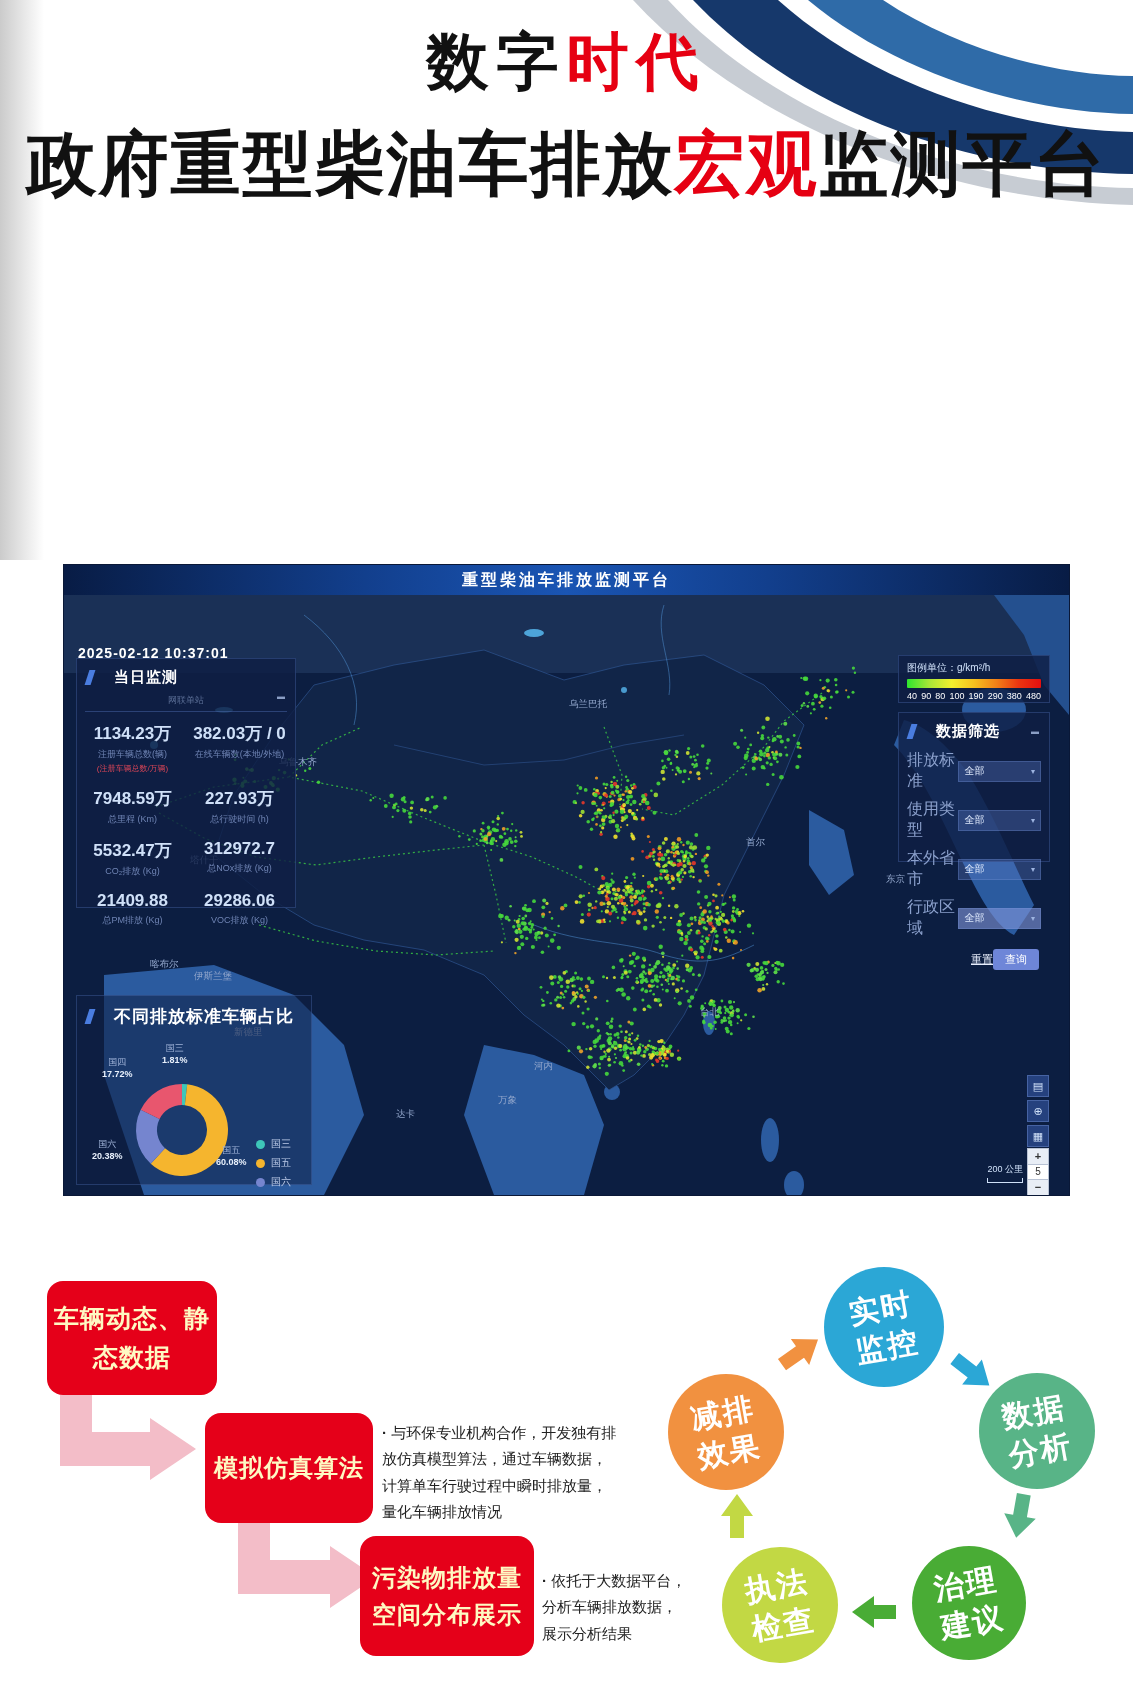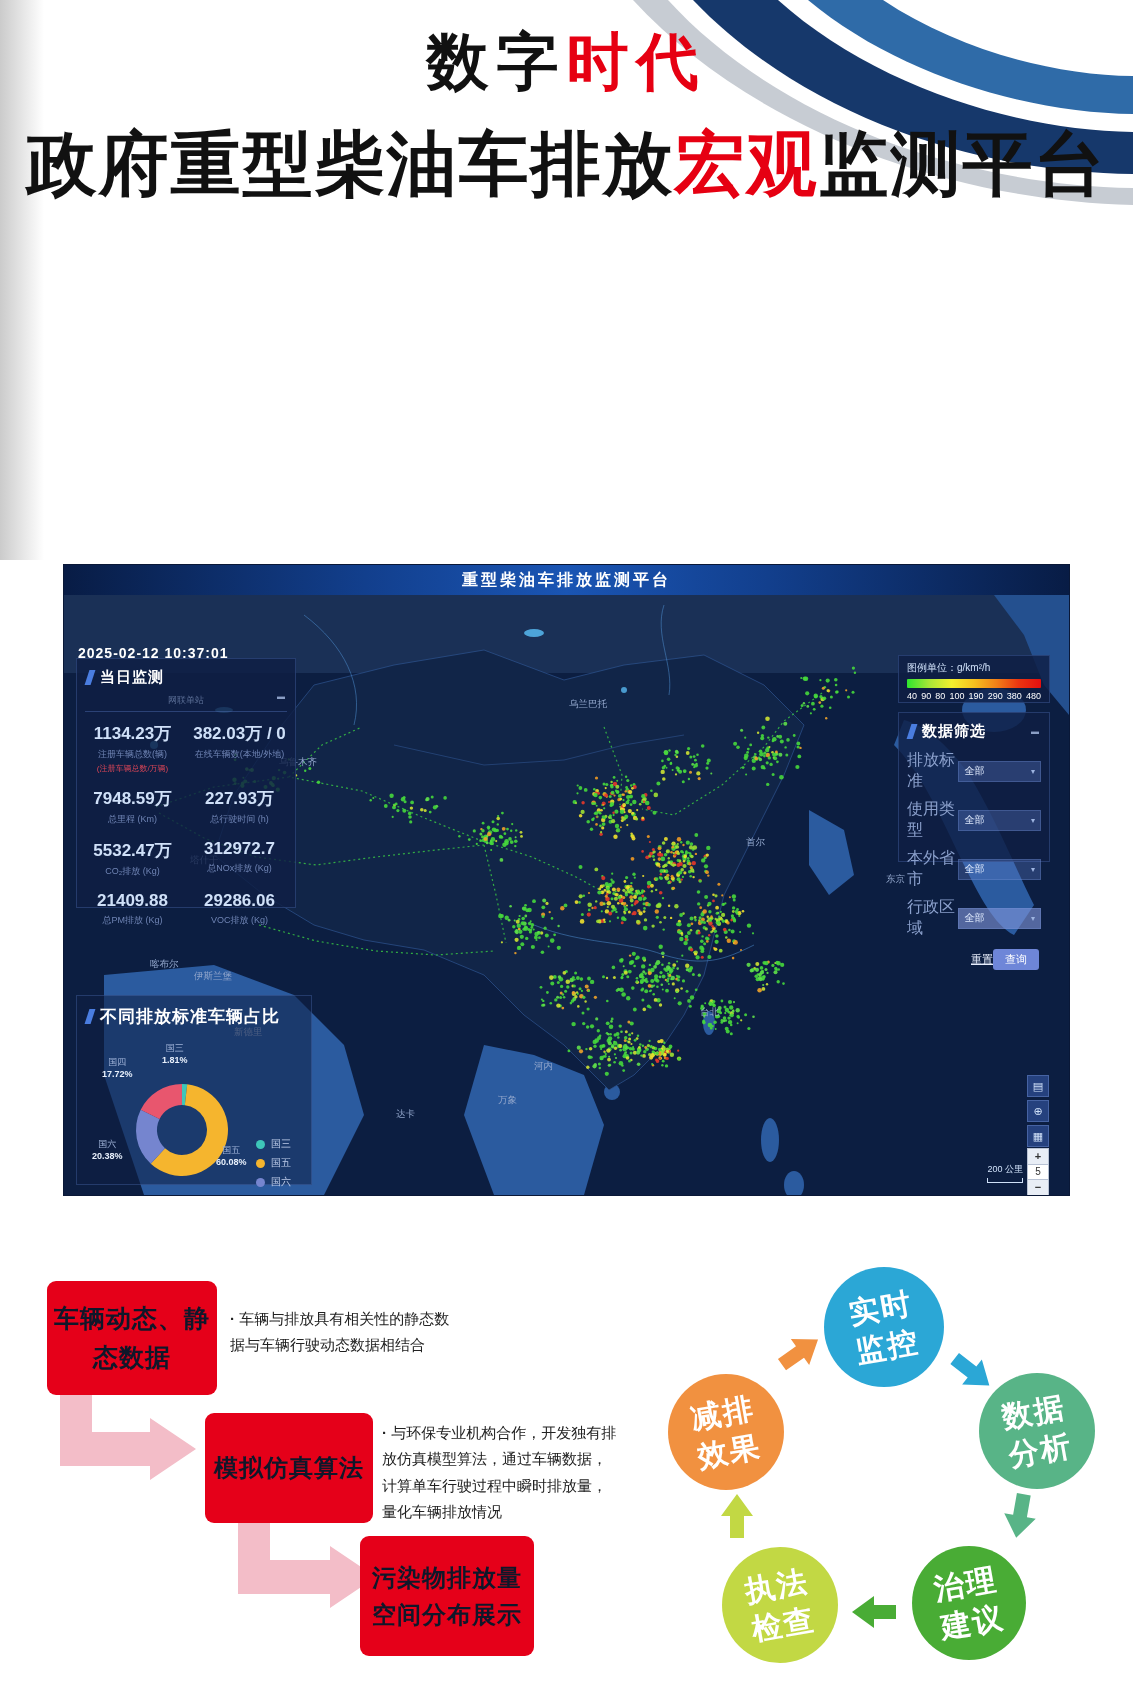--- a/index.html
+++ b/index.html
@@ -19,21 +19,21 @@
       text-align:justify;text-indent:2em;color:#101010;margin:0;}
   
   .dash{position:absolute;left:64px;top:565px;width:1005px;height:630px;background:#0d1f42;z-index:2;
         box-shadow:0 0 0 1px #0a1837;}
   .dash-header{height:30px;background:linear-gradient(90deg,#081c45 0%,#123f8d 30%,#1a55b4 50%,#123f8d 70%,#081c45 100%);
         color:#fff;text-align:center;line-height:30px;font-size:16px;letter-spacing:3px;font-weight:bold;}
   .map-wrap{position:relative;width:1005px;height:600px;overflow:hidden;box-shadow:inset 0 0 60px rgba(0,10,40,.9);}
   #map-svg{position:absolute;left:0;top:0;}
   .timestamp{position:absolute;left:14px;top:50px;color:#fff;font-weight:bold;font-size:14px;letter-spacing:1px;}
   .panel{position:absolute;background:rgba(15,31,68,.82);border:1px solid rgba(96,136,214,.28);box-sizing:border-box;}
-  .p-title{display:flex;align-items:center;gap:7px;padding:9px 10px 5px;}
+  .p-title{display:flex;align-items:center;gap:21px;padding:9px 10px 5px;}
   .accent{width:6px;height:15px;background:#4a7de0;transform:skewX(-18deg);}
   .p-title-text{color:#fff;font-weight:bold;font-size:15px;letter-spacing:1px;}
   .sub-row{position:relative;text-align:center;font-size:9px;color:rgba(150,172,214,.55);
         padding:2px 0 4px;border-bottom:1px solid rgba(96,136,214,.35);margin:0 8px;}
   .mini-dash{position:absolute;right:2px;top:0;color:rgba(170,190,230,.8);font-size:8px;cursor:pointer;}
   .today{left:12px;top:63px;width:220px;height:250px;}
   .stats{display:grid;grid-template-columns:1fr 1fr;row-gap:13px;padding:10px 2px;text-align:center;}
   .stat .v{color:#cfe0f8;font-size:17px;font-weight:bold;white-space:nowrap;}
   .stat .l{color:#6f84b4;font-size:9px;margin-top:3px;}
   .stat .rsub{color:#d94557;font-size:8px;margin-top:2px;}
@@ -71,21 +71,21 @@
   .tool{width:20px;height:20px;background:rgba(42,72,138,.85);color:#cfe0f8;font-size:11px;
       text-align:center;line-height:20px;border:1px solid rgba(120,150,220,.4);cursor:pointer;}
   .zoom-ctrl{position:absolute;right:20px;top:553px;display:flex;flex-direction:column;}
   .z-btn{width:20px;height:15px;background:#e9eef6;color:#333;font-size:11px;font-weight:bold;
       text-align:center;line-height:15px;border:1px solid #b8c2d4;cursor:pointer;}
   .z-lvl{width:20px;height:14px;background:#fff;color:#333;font-size:10px;text-align:center;line-height:14px;
       border-left:1px solid #b8c2d4;border-right:1px solid #b8c2d4;}
   .scalebar{position:absolute;right:46px;bottom:12px;color:#cfe0f8;font-size:9px;text-align:center;}
   .scale-line{margin-top:2px;height:4px;border:1px solid #cfe0f8;border-top:none;}
   
-  .flow-box{position:absolute;background:#e50019;border-radius:9px;color:#0f172a;font-weight:bold;z-index:2;
+  .flow-box{position:absolute;background:#e50019;border-radius:16px;color:#fef9c3;font-weight:bold;z-index:2;
       display:flex;align-items:center;justify-content:center;text-align:center;line-height:1.55;letter-spacing:1px;}
   .fb1{left:47px;top:1281px;width:170px;height:114px;font-size:25px;padding:0 6px;box-sizing:border-box;}
   .fb2{left:205px;top:1413px;width:168px;height:110px;font-size:24px;text-align:center;}
   .fb3{left:360px;top:1536px;width:174px;height:120px;font-size:24px;}
   .flow-note{position:absolute;font-size:15px;color:#222;line-height:1.75;white-space:pre-line;z-index:2;}
   .flow-note::before{content:"· ";font-weight:bold;}
   .fn1{left:230px;top:1306px;width:330px;}
   .fn2{left:382px;top:1420px;width:310px;}
   .fn3{left:542px;top:1568px;width:210px;}
   .flow-arrows{position:absolute;left:40px;top:1250px;z-index:1;}
@@ -1713,26 +1713,27 @@
   <svg class="flow-arrows" width="560" height="440" viewBox="0 0 560 440">
     <polygon points="20,145 52,145 52,182 110,182 110,168 156,199 110,230 110,216 20,216"></polygon>
     <polygon points="198,273 230,273 230,310 290,310 290,296 336,327 290,358 290,344 198,344"></polygon>
   </svg>
 
   <div class="flow-box fb1" style="white-space:pre-line;">车辆动态、静态数据</div>
   <div class="flow-box fb2">模拟仿真算法</div>
   <div class="flow-box fb3" style="white-space:pre-line;">污染物排放量
 空间分布展示</div>
 
-  <div class="flow-note fn1">车辆与排放具有相关性的静态数
-据与车辆行驶动态数据相结合</div>
   <div class="flow-note fn2">与环保专业机构合作，开发独有排
 放仿真模型算法，通过车辆数据，
 计算单车行驶过程中瞬时排放量，
 量化车辆排放情况</div>
+  <div class="flow-note fn3">依托于大数据平台，
+分析车辆排放数据，
+展示分析结果</div>
 
   <svg class="cycle-arrows" width="513" height="440" viewBox="0 0 513 440">
     <path transform="translate(180,102) rotate(-35)" d="M-22,-7 L0,-7 L0,-16 L22,0 L0,16 L0,7 L-22,7 Z" fill="#f19140"></path>
     <path transform="translate(352,122) rotate(38)" d="M-22,-7 L0,-7 L0,-16 L22,0 L0,16 L0,7 L-22,7 Z" fill="#2ba7d6"></path>
     <path transform="translate(400,266) rotate(100)" d="M-22,-7 L0,-7 L0,-16 L22,0 L0,16 L0,7 L-22,7 Z" fill="#58b487"></path>
     <path transform="translate(254,362) rotate(180)" d="M-22,-7 L0,-7 L0,-16 L22,0 L0,16 L0,7 L-22,7 Z" fill="#49ac35"></path>
     <path transform="translate(117,266) rotate(-90)" d="M-22,-7 L0,-7 L0,-16 L22,0 L0,16 L0,7 L-22,7 Z" fill="#c2d844"></path>
   </svg>
 
   <div class="cyc cc1" style="background: rgb(43, 167, 214);"><span class="rot">实时

